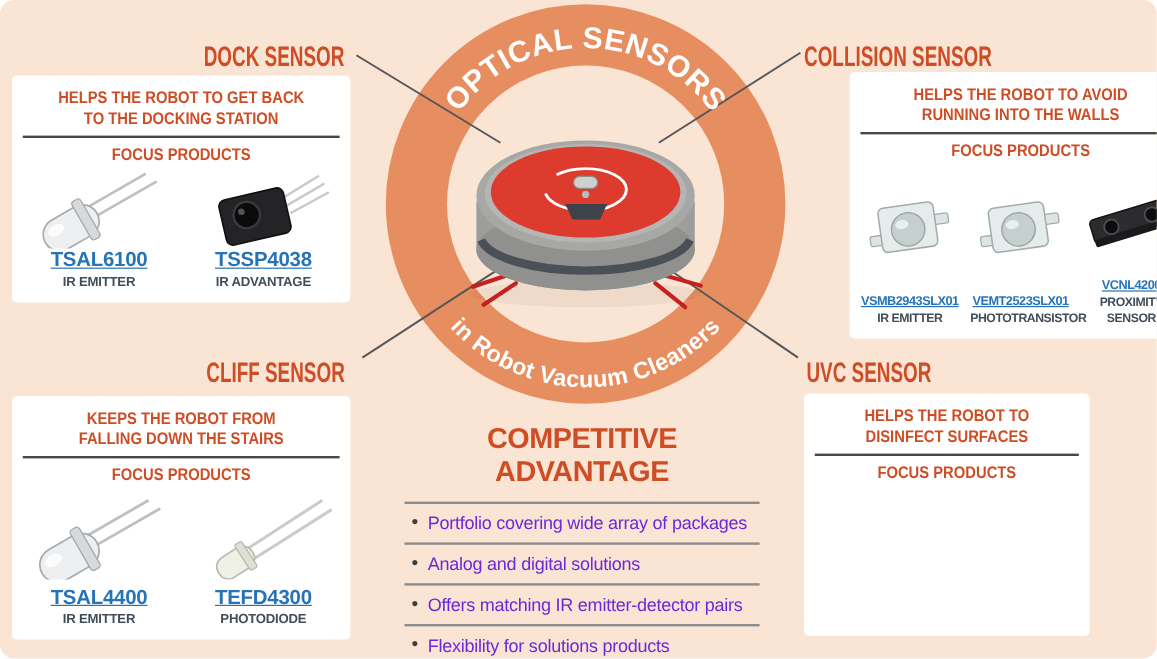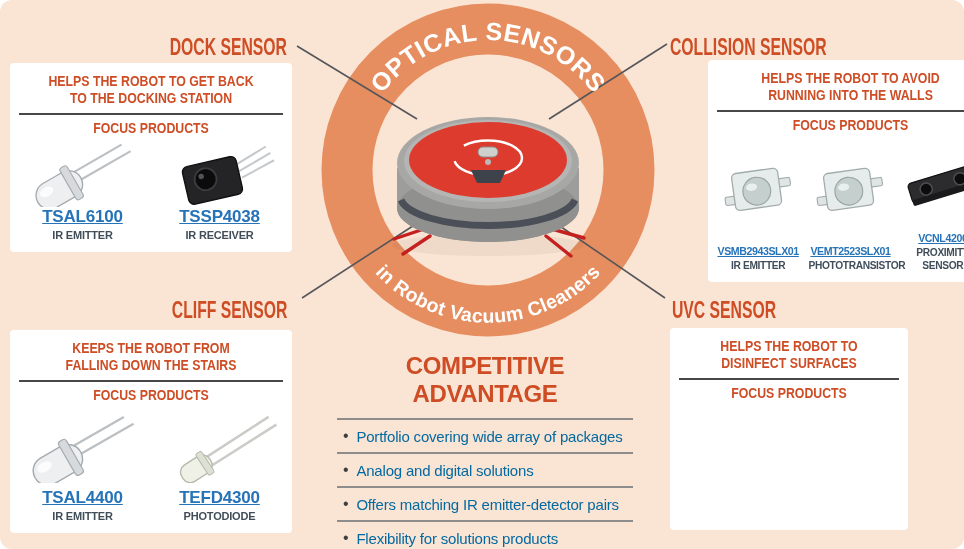--- a/index.html
+++ b/index.html
@@ -18,21 +18,21 @@
   .prods{display:flex;flex:1;justify-content:space-evenly;align-items:stretch;padding:2px 4px 10px;}
   .prod{display:flex;flex-direction:column;align-items:center;justify-content:flex-end;flex:1;min-width:0;}
   .pimg{flex:1;display:flex;align-items:center;justify-content:center;}
   .pname{font-size:17px;font-weight:bold;color:#2673B8;text-decoration:underline;letter-spacing:-.2px;white-space:nowrap;cursor:pointer;}
   .ptype{font-size:11px;font-weight:bold;color:#414E5A;letter-spacing:-.2px;line-height:13px;text-align:center;margin-top:2px;}
   .card.compact .pname{font-size:10.6px;letter-spacing:-.4px;}
   .card.compact .ptype{font-size:10.2px;letter-spacing:-.35px;max-width:84px;}
 
   .ca{position:absolute;left:337px;top:352px;width:296px;}
   .ca-title{font-size:24px;font-weight:bold;color:#CE4D25;text-align:center;letter-spacing:-.4px;padding-bottom:10px;border-bottom:2px solid #8d8d8d;}
-  .ca-item{display:flex;align-items:center;gap:8px;font-size:15px;color:#0369a1;letter-spacing:-.2px;padding:7px 2px 7px 6px;border-bottom:2px solid #8d8d8d;}
+  .ca-item{display:flex;align-items:center;gap:8px;font-size:15px;color:#6d28d9;letter-spacing:-.2px;padding:7px 2px 7px 6px;border-bottom:2px solid #8d8d8d;}
   .dot{flex:0 0 auto;}
   .dot::before{content:"•";font-size:16px;color:#3f3f3f;}
 </style>
 </head>
 <body>
 
 <div id="stage">
 
   <svg id="scene" width="964" height="549" viewBox="0 0 964 549">
     <defs>
@@ -112,21 +112,21 @@
             <line x1="79" y1="34" x2="115" y2="13" stroke="#c6c9cc" stroke-width="2.2"></line>
             <line x1="84" y1="40" x2="119" y2="21" stroke="#c6c9cc" stroke-width="2.2"></line>
             <g transform="rotate(-13 52 44)">
               <rect x="22" y="22" width="60" height="42" rx="6" fill="#242427" stroke="#101012" stroke-width="1.5"></rect>
               <circle cx="45" cy="40" r="12" fill="#0b0b0c" stroke="#3b3b3f" stroke-width="2"></circle>
               <circle cx="41" cy="36" r="3" fill="#52525a"></circle>
             </g>
           </svg>
         </div>
         <a class="pname">TSSP4038</a>
-        <div class="ptype">IR RECEIVER</div>
+        <div class="ptype">IR ADVANTAGE</div>
       </div>
     </div>
   </div>
 
   <div class="card compact" style="left:708px;top:60px;width:285px;height:222px;">
     <div class="desc">
       <div>HELPS THE ROBOT TO AVOID</div>
       <div>RUNNING INTO THE WALLS</div>
     </div>
     <div class="rule"></div>

